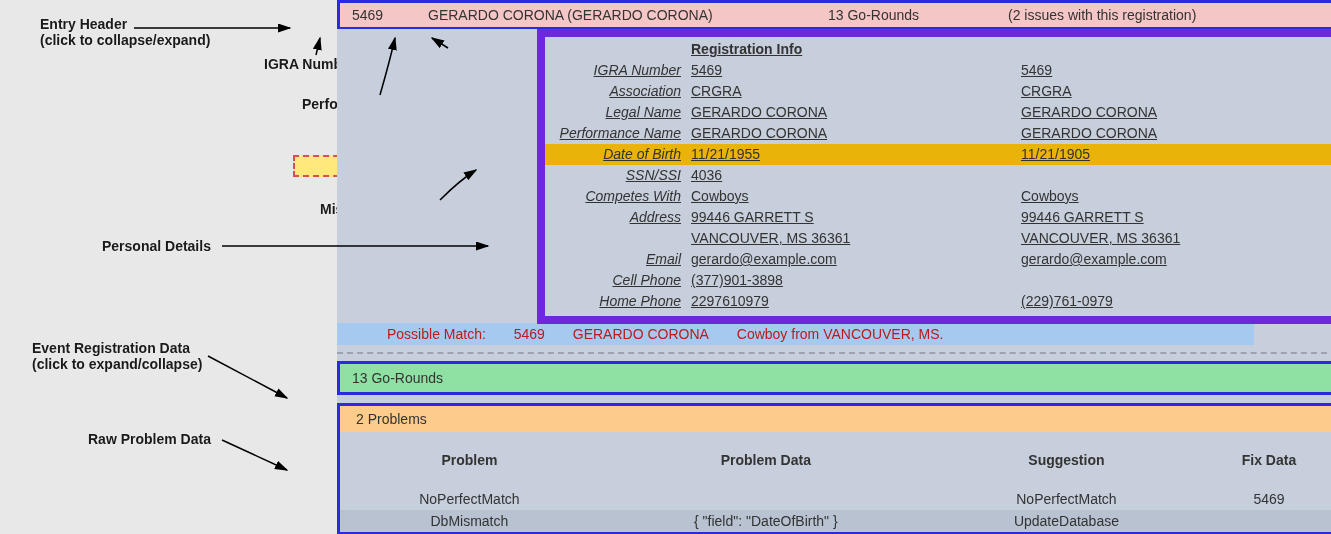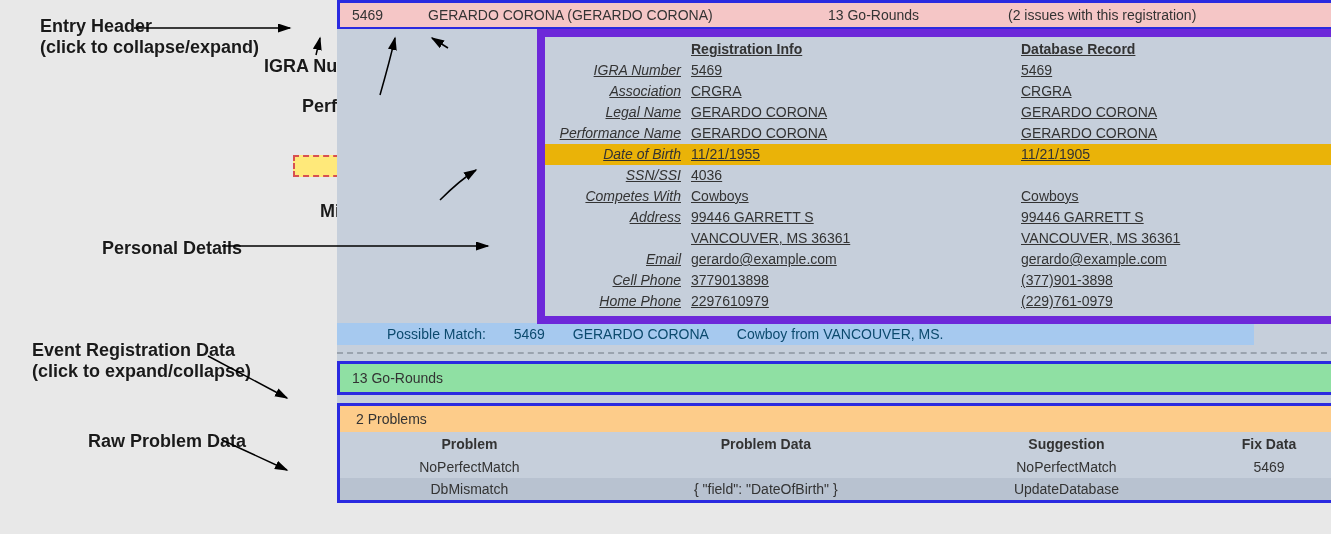--- a/index.html
+++ b/index.html
@@ -75,21 +75,21 @@
   .details-block { z-index: 1; }
   .details-row.mismatch {
     background: #eab308;
   }
 
   .possible-match {
     background: #a6c9ef;
     padding: 3px 50px;
     margin-top: -1px;
     width: 917px;
-    color: #0c4a6e;
+    color: #b91c1c;
   }
   .possible-match .pm-label { }
   .possible-match span { margin-right: 24px; }
 
   .dashed-sep {
     width: 1000px;
     border-top: 2px dashed #9aa3ae;
     margin: 7px 0 7px 0;
   }
 
@@ -110,37 +110,37 @@
   .problems-header {
     background: #fdcc8a;
     padding: 5px 16px;
   }
   .problems-table {
     width: 100%;
     border-collapse: collapse;
   }
   .problems-table th {
     font-weight: 600;
-    padding: 4px 8px;
+    padding: 20px 8px;
     text-align: center;
   }
   .problems-table td {
     padding: 3px 24px;
     text-align: center;
   }
   .problems-table tr.alt td {
     background: #b8c2d0;
   }
 
   
   .anno {
     position: absolute;
     font-weight: 700;
     color: #1a1a1a;
-    font-size: 18px;
+    font-size: 14px;
     text-shadow: 0 0 2px #f0f0f0;
   }
   .arrow-svg {
     position: absolute;
     pointer-events: none;
     z-index: 5;
   }
 </style>
 </head>
 <body>
@@ -193,21 +193,20 @@
     <div class="col-name">GERARDO CORONA (GERARDO CORONA)</div>
     <div class="col-go">13 Go-Rounds</div>
     <div class="col-iss">(2 issues with this registration)</div>
   </div>
 
   <div style="background:#c6cfdb; width:1000px;">
     <div class="details-block">
       <div class="details-row header">
         <div class="label"></div>
         <div class="reg">Registration Info</div>
-        <div class="db">Database Record</div>
       </div>
       <div id="details-rows">
           <div class="details-row">
             <div class="label">IGRA Number</div>
             <div class="reg">5469</div>
             <div class="db">5469</div>
           </div>
           <div class="details-row">
             <div class="label">Association</div>
             <div class="reg">CRGRA</div>
@@ -247,21 +246,20 @@
             <div class="reg">VANCOUVER, MS 36361</div>
             <div class="db">VANCOUVER, MS 36361</div>
           </div>
           <div class="details-row">
             <div class="label">Email</div>
             <div class="reg">gerardo@example.com</div>
             <div class="db">gerardo@example.com</div>
           </div>
           <div class="details-row">
             <div class="label">Cell Phone</div>
-            <div class="reg">3779013898</div>
             <div class="db">(377)901-3898</div>
           </div>
           <div class="details-row">
             <div class="label">Home Phone</div>
             <div class="reg">2297610979</div>
             <div class="db">(229)761-0979</div>
           </div>
           <div class="details-row">
             <div class="reg"></div>
             <div class="db"></div>

